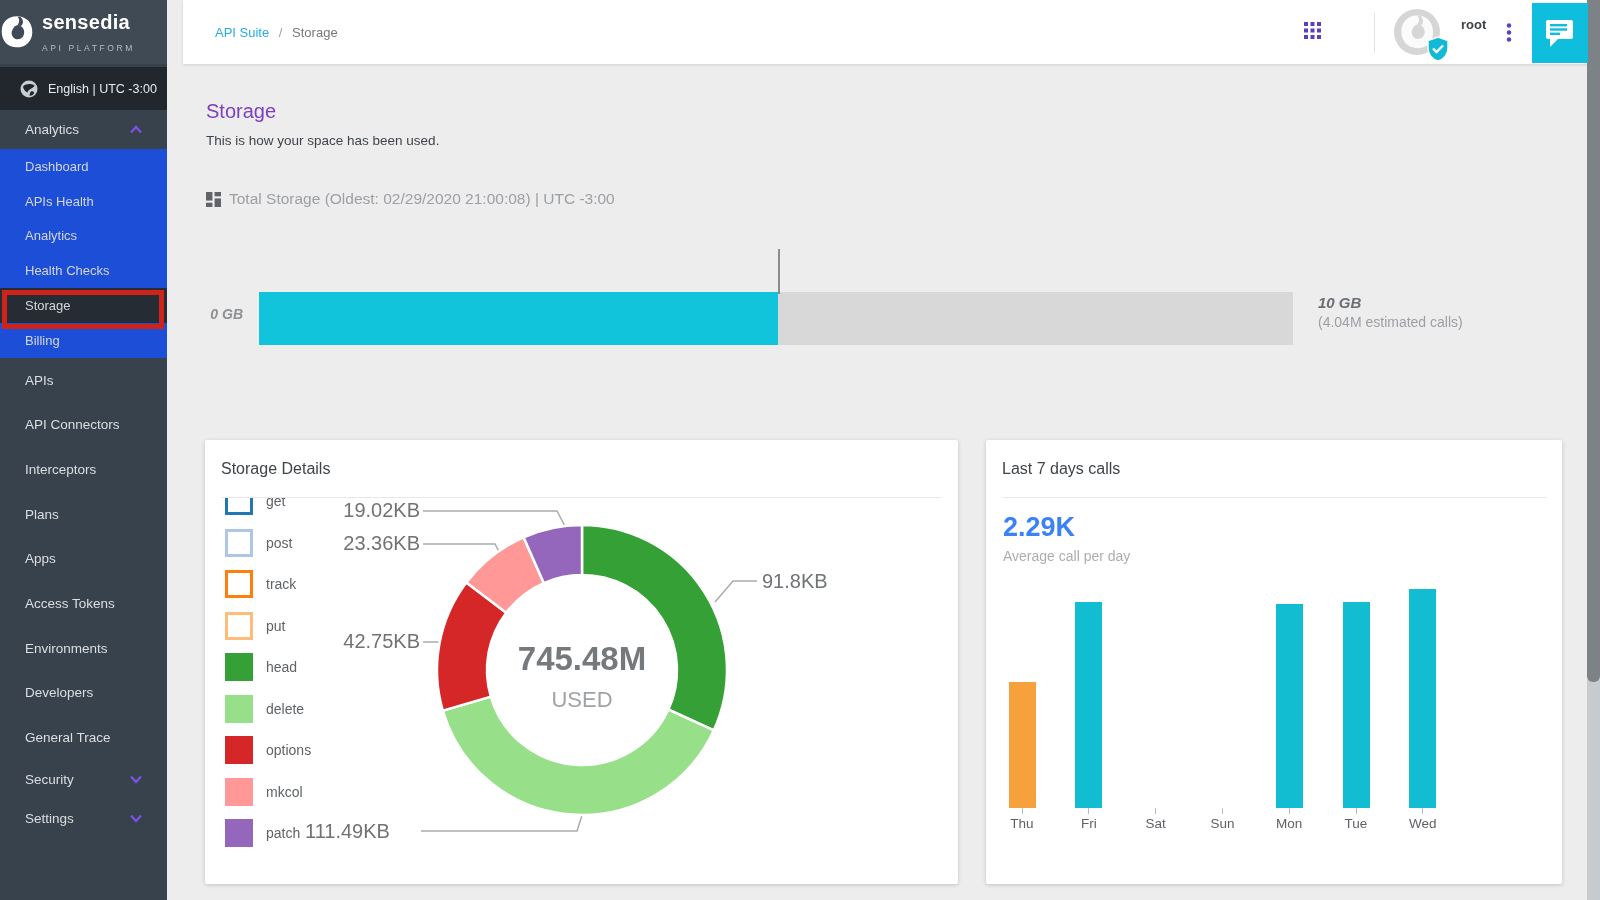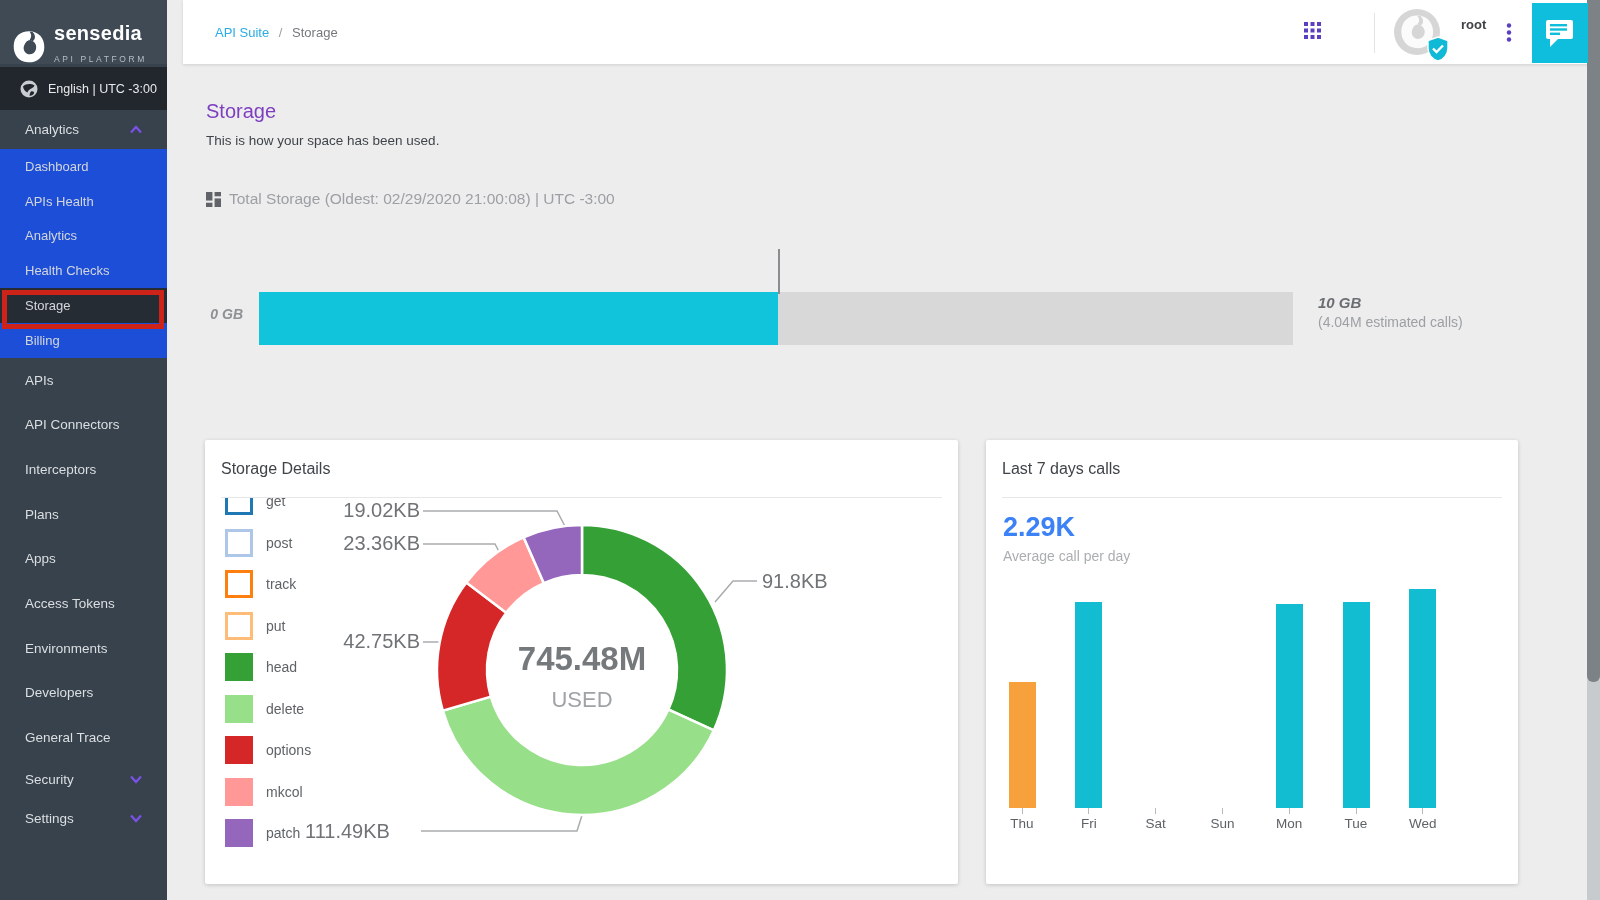--- a/index.html
+++ b/index.html
@@ -2,21 +2,21 @@
 <html><head>
 <meta charset="utf-8">
 <style>
   * { margin:0; padding:0; box-sizing:border-box; }
   html,body { width:1600px; height:900px; overflow:hidden; background:#EDEDEE;
               font-family:"Liberation Sans", sans-serif; }
 
   
   .sidebar { position:absolute; left:0; top:0; width:167px; height:900px; background:#37424C; }
   .logo-block { position:absolute; left:0; top:0; width:167px; height:64px; background:#3F4A54;
-                display:flex; align-items:flex-end; padding-left:12px; gap:8px; }
+                display:flex; align-items:center; gap:8px; }
   .logo-text .brand { color:#FFFFFF; font-size:20px; font-weight:bold; letter-spacing:.3px; line-height:20px; }
   .logo-text .tagline { color:#B6BDC4; font-size:8.5px; letter-spacing:2.6px; margin-top:11px; }
   .lang-row { position:absolute; left:0; top:67px; width:167px; height:43px; background:#22272E;
               display:flex; align-items:center; padding-left:20px; gap:10px; }
   .lang-row span { color:#E8EAEC; font-size:12.5px; }
   .nav { position:absolute; left:0; top:110px; width:167px; }
   .nav-row { display:flex; align-items:center; padding-left:25px; cursor:pointer; color:#DCDFE2; font-size:13.5px; }
   .nav-row.section { height:39px; }
   .nav-row.sub { height:34.8px; background:#1d4ed8; color:#D3D7DB; font-size:13px; }
   .nav-row.sub.selected { background:#262C34; }
@@ -61,21 +61,21 @@
   .tbar-fill { position:absolute; left:0; top:0; height:53px; background:#12C3DC; }
   .tbar-marker { position:absolute; left:611px; top:249px; width:2px; height:45px; background:#8A8D8F; }
   .tbar-right { position:absolute; left:1151px; top:294px; }
   .tbar-right .big { font-size:15px; font-weight:bold; font-style:italic; color:#6A6E72; }
   .tbar-right .small { font-size:14px; color:#9C9FA3; margin-top:3px; }
 
   
   .card { position:absolute; top:440px; height:444px; background:#FFFFFF; border-radius:2px;
           box-shadow:0 1px 4px rgba(0,0,0,.18); }
   .card1 { left:38px; width:753px; }
-  .card2 { left:819px; width:532px; }
+  .card2 { left:819px; width:576px; }
   .card-title { position:absolute; left:16px; top:20px; font-size:16px; color:#3F4449; }
   .card-divider { position:absolute; left:16px; right:16px; top:57px; height:1px; background:#E7E7E7; }
 
   
   .legend { position:absolute; left:20px; top:58px; height:370px; overflow:hidden; width:140px; }
   .legend-row { display:flex; align-items:center; height:28px; margin-bottom:13.5px; cursor:pointer; }
   .legend-row:first-child { margin-top:-11px; }
   .swatch { width:28px; height:28px; flex:0 0 28px; }
   .legend-label { margin-left:13px; font-size:14px; color:#5F6367; }
   .donut-svg { position:absolute; left:0; top:0; }

